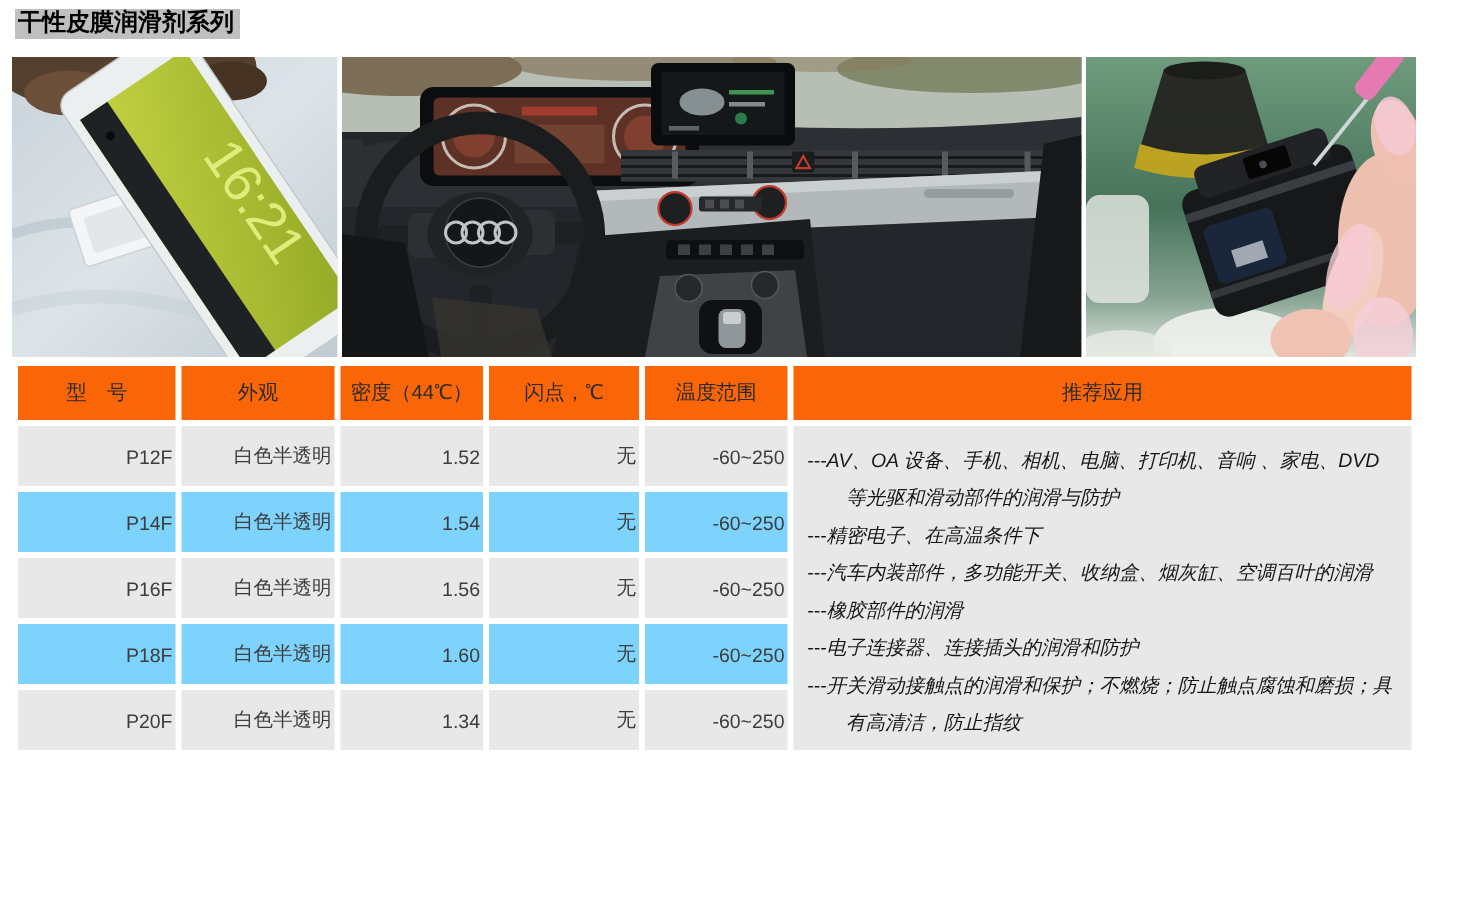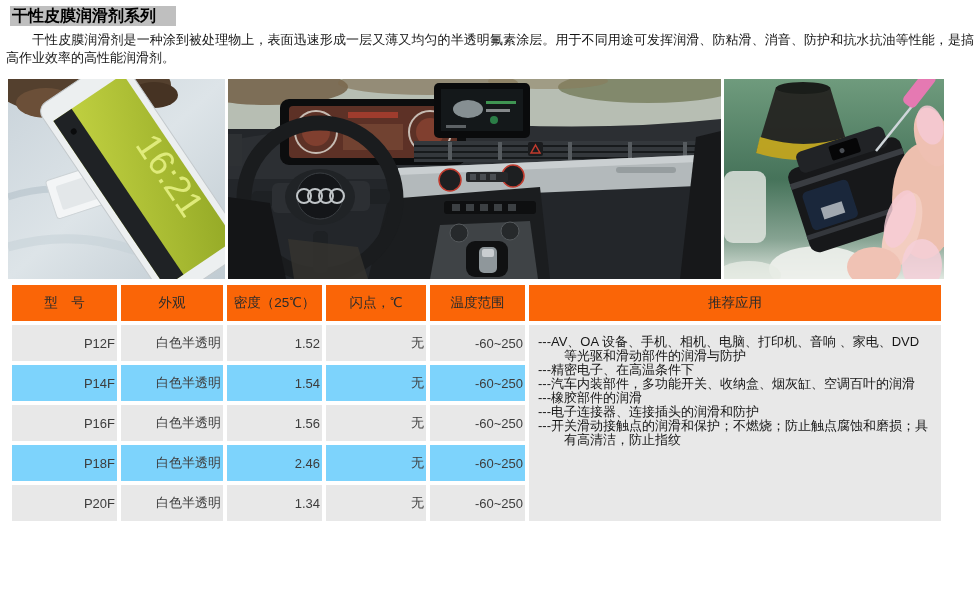--- a/index.html
+++ b/index.html
@@ -6,47 +6,46 @@
     --header_orange:#fa6507;
     --row_gray:#e8e8e8;
     --title_highlight:#bfbfbf;
   }
   *{box-sizing:border-box;}
   html,body{margin:0;padding:0;background:#fff;}
   body{width:980px;height:608px;font-family:"Liberation Sans",sans-serif;color:#1a1a1a;}
   .page{position:relative;width:980px;height:608px;overflow:hidden;background:#fff;}
 
   .title{margin:6px 0 5px 10px;font-size:16px;font-weight:bold;line-height:20px;}
-  .title .hl{background:var(--title_highlight,#bfbfbf);padding:1px 20px 2px 2px;color:#000;}
+  .title .hl{background:var(--title_highlight,#bfbfbf);padding:1px 4px 2px 2px;color:#000;}
 
   .para{margin:0 6px;font-size:13px;line-height:18px;text-align:justify;text-indent:2em;color:#151515;}
 
   .photos{display:flex;gap:3px;margin:12px 0 0 8px;width:939px;height:200px;}
   svg.photo{display:block;height:200px;flex:none;}
 
   table.spec-table{margin:2px 0 0 8px;border-collapse:separate;border-spacing:4px;table-layout:fixed;}
   .spec-table th{background:var(--header_orange,#fa6507);color:#2b2b2b;font-weight:normal;
      font-size:13.5px;height:36px;text-align:center;padding:0 2px;margin-top:16px;}
   .spec-table td{font-size:13px;color:#3d3d3d;text-align:right;height:36px;padding:0 2px;}
   tr.odd td{background:var(--row_gray,#e8e8e8);}
   tr.even td{background:#7dd3fc;}
   td.recs{background:var(--row_gray,#e8e8e8);text-align:left;vertical-align:top;
      padding:10px 6px 6px 9px;}
-  .rec{font-size:13px;line-height:14px;color:#161616;padding-left:2em;text-indent:-2em;}
+  .rec{font-size:13px;line-height:25px;color:#161616;padding-left:2em;text-indent:-2em;font-style:italic;}
 </style>
 </head>
 <body>
 
 <div class="page">
 
   <div class="title">
     <span class="hl">干性皮膜润滑剂系列</span>
   </div>
 
-  <p class="para">干性皮膜润滑剂是一种涂到被处理物上，表面迅速形成一层又薄又均匀的半透明氟素涂层。用于不同用途可发挥润滑、防粘滑、消音、防护和抗水抗油等性能，是搞高作业效率的高性能润滑剂。</p>
 
   <div class="photos">
 
     <svg class="photo" width="217" height="200" viewBox="0 0 217 200">
       <defs>
         <linearGradient id="p1bg" x1="0" y1="0" x2="1" y2="1">
           <stop offset="0" stop-color="#c9d3da"></stop>
             <stop offset="0.5" stop-color="#dde4e8"></stop>
             <stop offset="1" stop-color="#c0cbd2"></stop>
         </linearGradient>
@@ -223,21 +222,21 @@
         <col style="width:102px">
         <col style="width:95px">
       <col style="width:100px">
         <col style="width:95px">
         <col style="width:412px">
     </colgroup>
     <thead>
       <tr>
         <th>型　号</th>
         <th>外观</th>
-        <th>密度（25℃）</th>
+        <th>密度（44℃）</th>
         <th>闪点，℃</th>
         <th>温度范围</th>
         <th>推荐应用</th>
       </tr>
     </thead>
     <tbody>
       <tr class="odd">
         <td>P12F</td>
         <td>白色半透明</td>
         <td>1.52</td>
@@ -262,21 +261,21 @@
       <tr class="odd">
         <td>P16F</td>
         <td>白色半透明</td>
         <td>1.56</td>
         <td>无</td>
         <td>-60~250</td>
       </tr>
       <tr class="even">
         <td>P18F</td>
         <td>白色半透明</td>
-        <td>2.46</td>
+        <td>1.60</td>
         <td>无</td>
         <td>-60~250</td>
       </tr>
       <tr class="odd">
         <td>P20F</td>
         <td>白色半透明</td>
         <td>1.34</td>
         <td>无</td>
         <td>-60~250</td>
       </tr>

